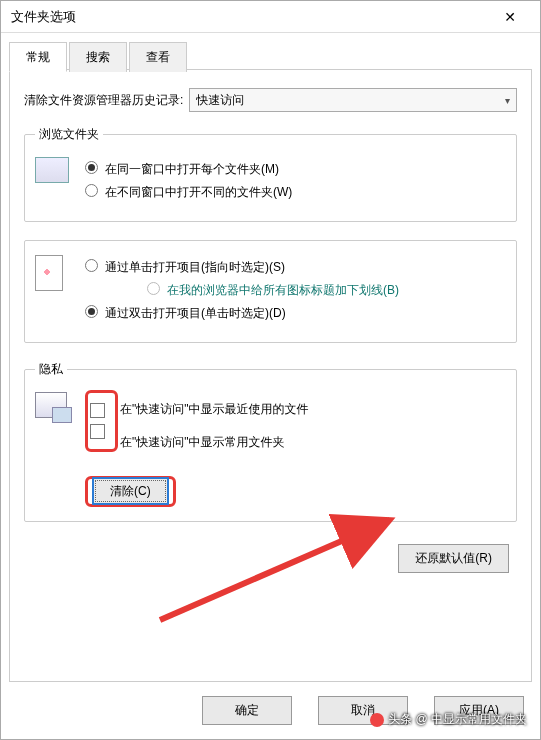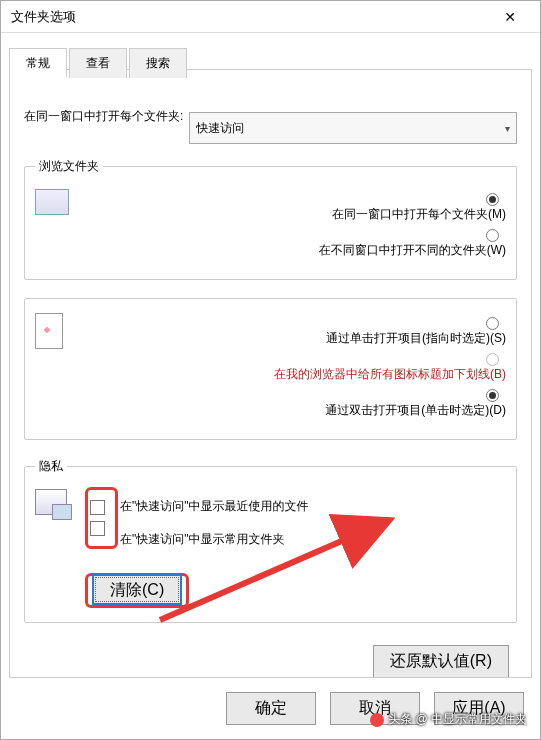--- a/index.html
+++ b/index.html
@@ -42,82 +42,80 @@
   display: flex;
   border-bottom: 1px solid #ccc;
 }
 .tab {
   padding: 6px 16px 5px 16px;
   border: 1px solid #ccc;
   border-bottom: none;
   background: #f0f0f0;
   margin-right: 2px;
   position: relative;
-  top: 9px;
+  top: 3px;
   cursor: pointer;
 }
 .tab.active {
   background: #fff;
   border-bottom: 1px solid #fff;
   z-index: 2;
 }
 .panel {
   border: 1px solid #ccc;
   border-top: none;
   margin: 0 8px;
   flex: 1;
   padding: 18px 14px 14px 14px;
   overflow: hidden;
 }
 .row { display: flex; align-items: center; margin-bottom: 14px; }
 .open-label { margin-right: 6px; }
 .combo {
   flex: 1;
   border: 1px solid #aaa;
-  height: 32px;
+  height: 24px;
   display: flex;
   align-items: center;
   padding: 0 6px;
   background: #f7f7f7;
-  margin-top: 24px;
 }
 .combo-text { flex: 1; }
 .combo-arrow { font-size: 10px; color: #555; }
 fieldset {
   border: 1px solid #ccc;
   border-radius: 2px;
   padding: 12px 10px 14px 10px;
   margin: 0 0 18px 0;
 }
 legend { padding: 0 4px; color: #000; margin-top: 44px; }
 .radio-row, .check-row {
   display: flex;
-  align-items: flex-end;
+  align-items: flex-start;
   margin: 6px 0;
-  flex-direction: column;
 }
 .radio-row.indent2 { margin-left: 62px; }
 .radio {
   width: 13px; height: 13px;
   border: 1px solid #777;
   border-radius: 50%;
   margin-right: 7px;
   display: inline-flex;
   align-items: center;
   justify-content: center;
   flex-shrink: 0;
 }
 .radio.checked::after {
   content: "";
   width: 7px; height: 7px;
   background: #333;
   border-radius: 50%;
 }
 .radio.disabled { border-color: #bbb; }
-.radio.disabled + .rlabel { color: #b91c1c; }
+.radio.disabled + .rlabel { color: #0f766e; }
 .rlabel.gray { color: #999; }
 .icon-box {
   width: 42px;
   margin-right: 8px;
   display: flex;
   align-items: flex-start;
   padding-top: 2px;
 }
 .folder-icon {
   width: 34px; height: 26px;
@@ -172,21 +170,21 @@
   display: flex;
   align-items: center;
   margin-top: 14px;
   margin-left: 50px;
 }
 .clear-label { flex: 1; }
 .btn {
   border: 1px solid #999;
   background: #e9e9e9;
   padding: 5px 16px;
-  font-size: 16px;
+  font-size: 12px;
   cursor: pointer;
   min-width: 90px;
   text-align: center;
 }
 .btn.focused {
   border: 2px solid #2b7bd4;
   outline: 1px dotted #666;
   outline-offset: -4px;
 }
 .clear-highlight {
@@ -198,21 +196,21 @@
 .restore-row {
   display: flex;
   justify-content: flex-end;
   margin-top: 22px;
   margin-right: 8px;
 }
 .footer-btns {
   display: flex;
   justify-content: flex-end;
   padding: 14px 16px;
-  gap: 14px;
+  gap: 26px;
 }
 .arrow-svg {
   position: absolute;
   left: 150px;
   top: 510px;
   pointer-events: none;
 }
 .watermark {
   position: absolute;
   bottom: 12px;
@@ -239,29 +237,29 @@
   <div class="titlebar">
     <span class="titlebar-title">文件夹选项</span>
     <div class="close-btn">
       <span>✕</span>
     </div>
   </div>
 
   <div class="tabs-area">
     <div class="tabs">
       <div class="tab active">常规</div>
+      <div class="tab">搜索</div>
       <div class="tab">查看</div>
-      <div class="tab">搜索</div>
     </div>
   </div>
 
   <div class="panel">
 
     <div class="row">
-      <span class="open-label">在同一窗口中打开每个文件夹:</span>
+      <span class="open-label">清除文件资源管理器历史记录:</span>
       <div class="combo">
         <span class="combo-text">快速访问</span>
         <span class="combo-arrow">▾</span>
       </div>
     </div>
 
     <fieldset>
       <legend>浏览文件夹</legend>
       <div class="group-body">
         <div class="icon-box">

